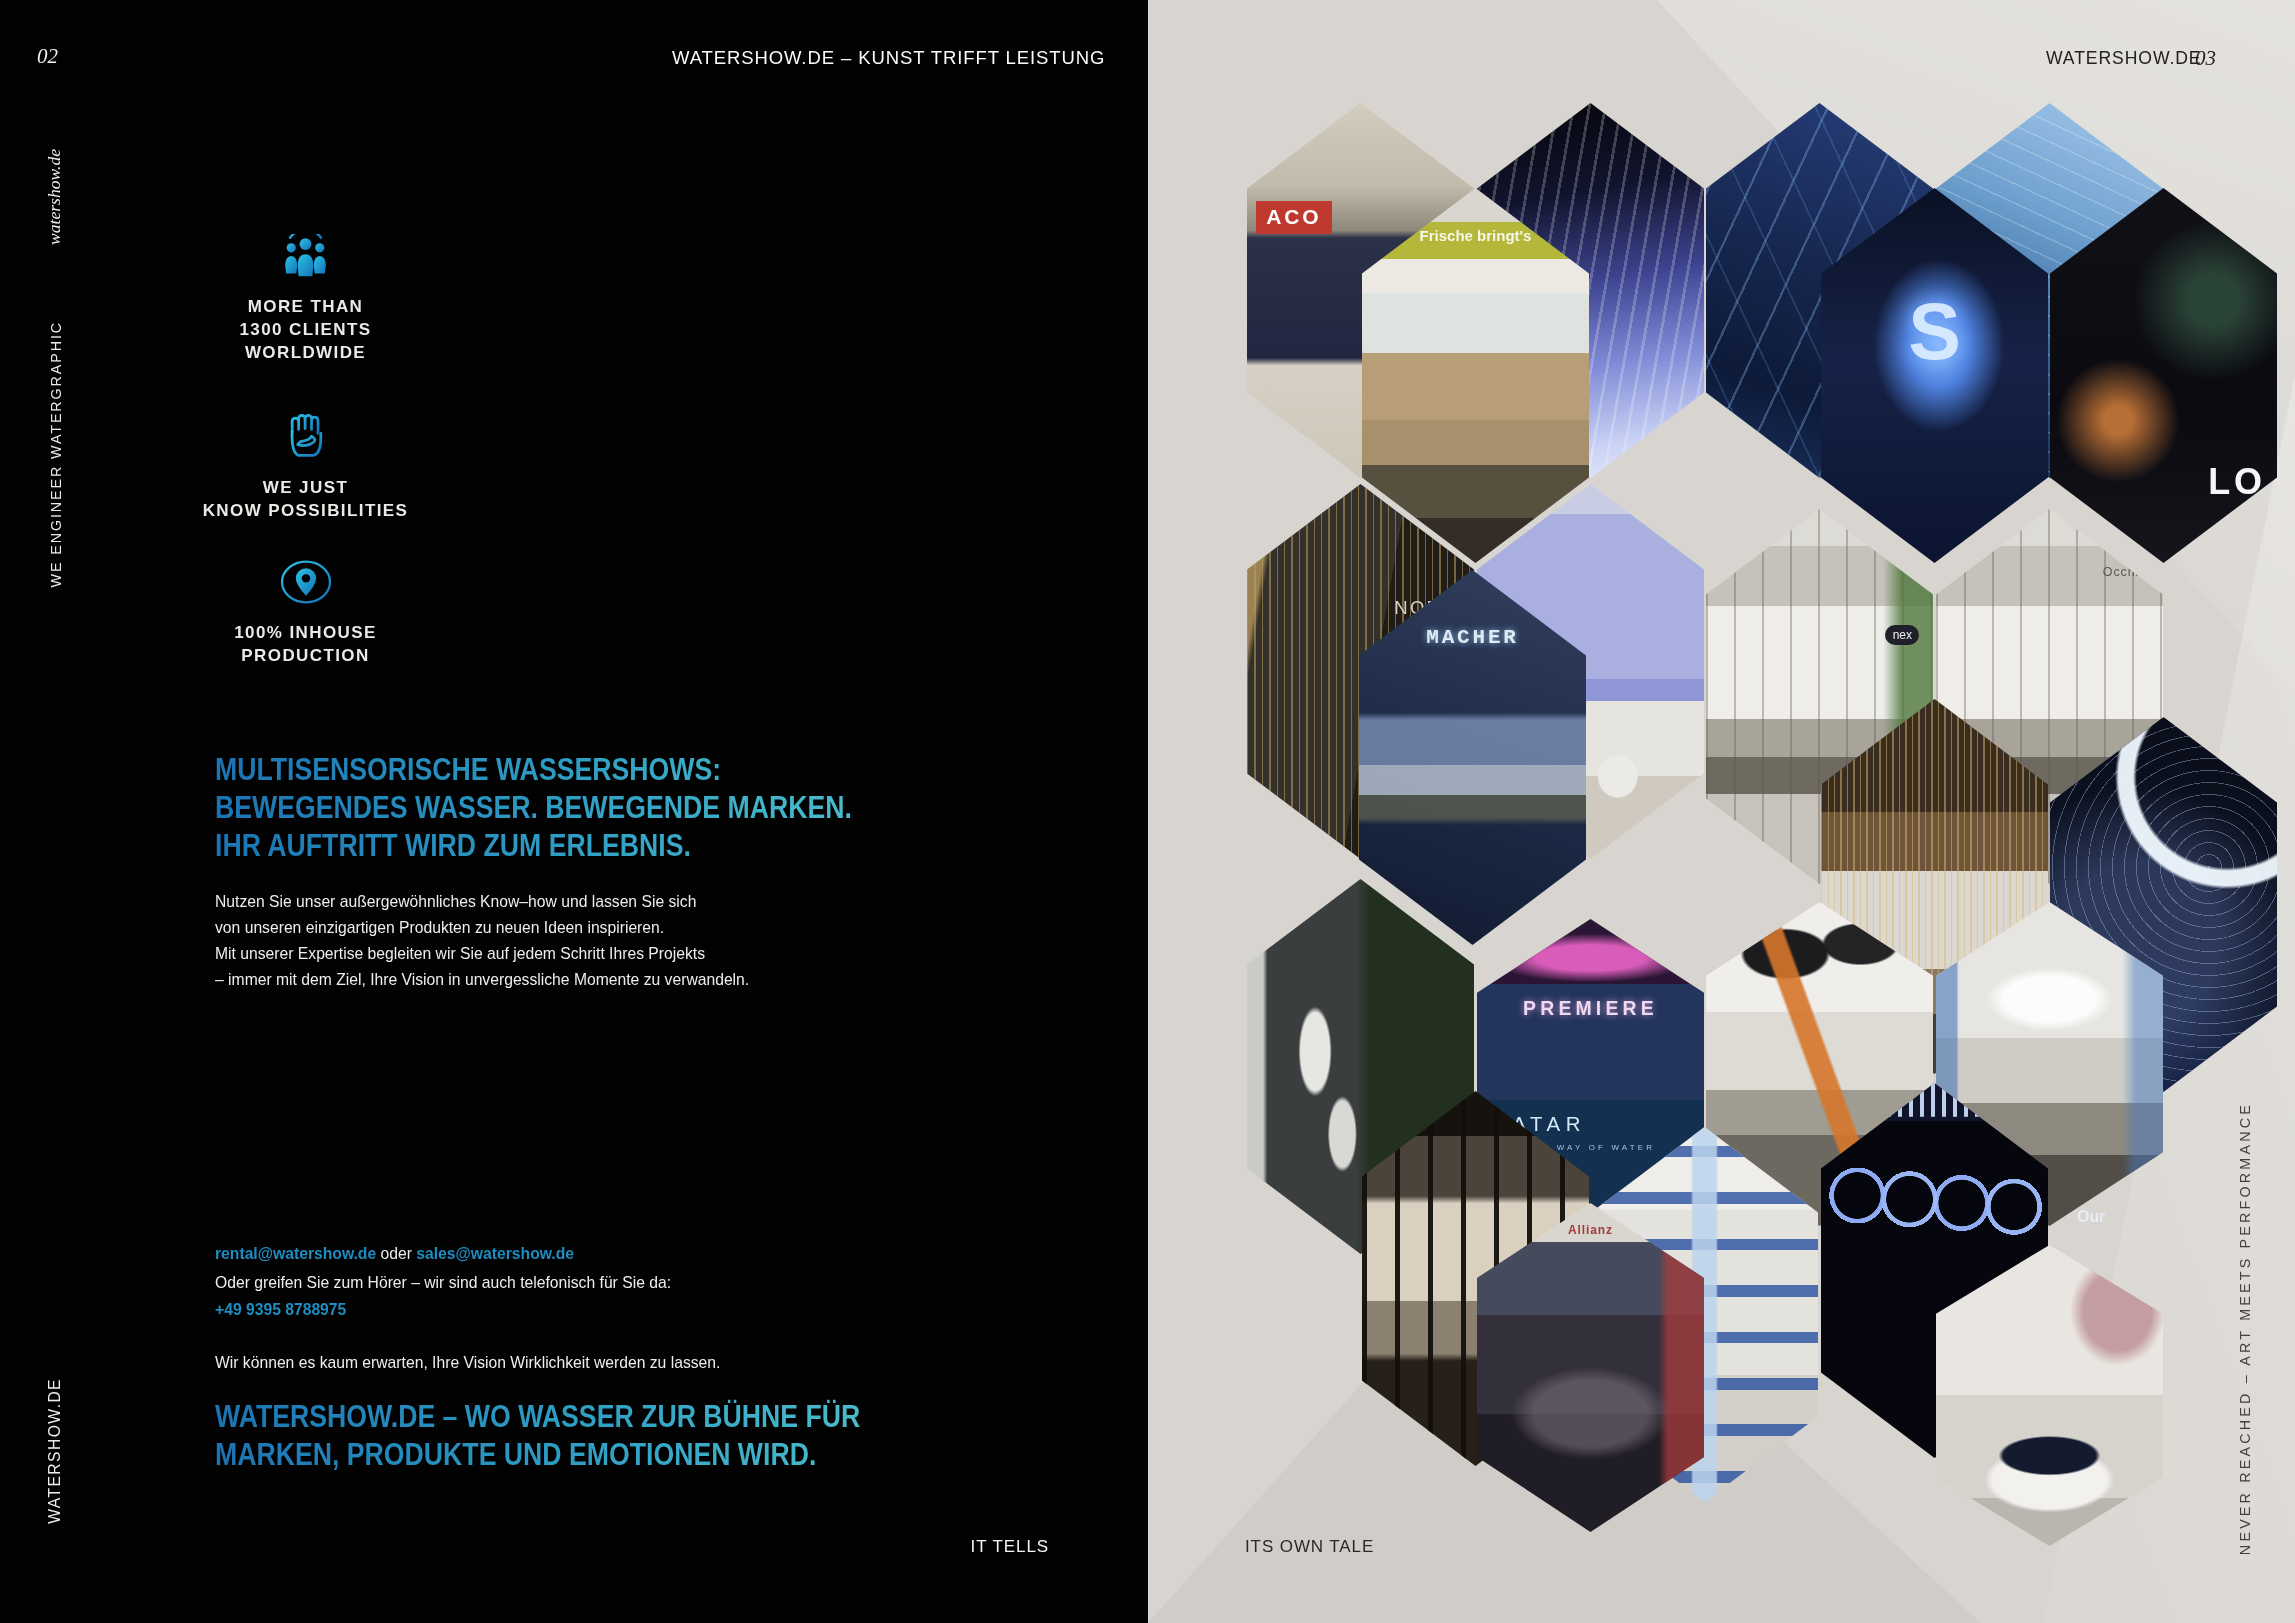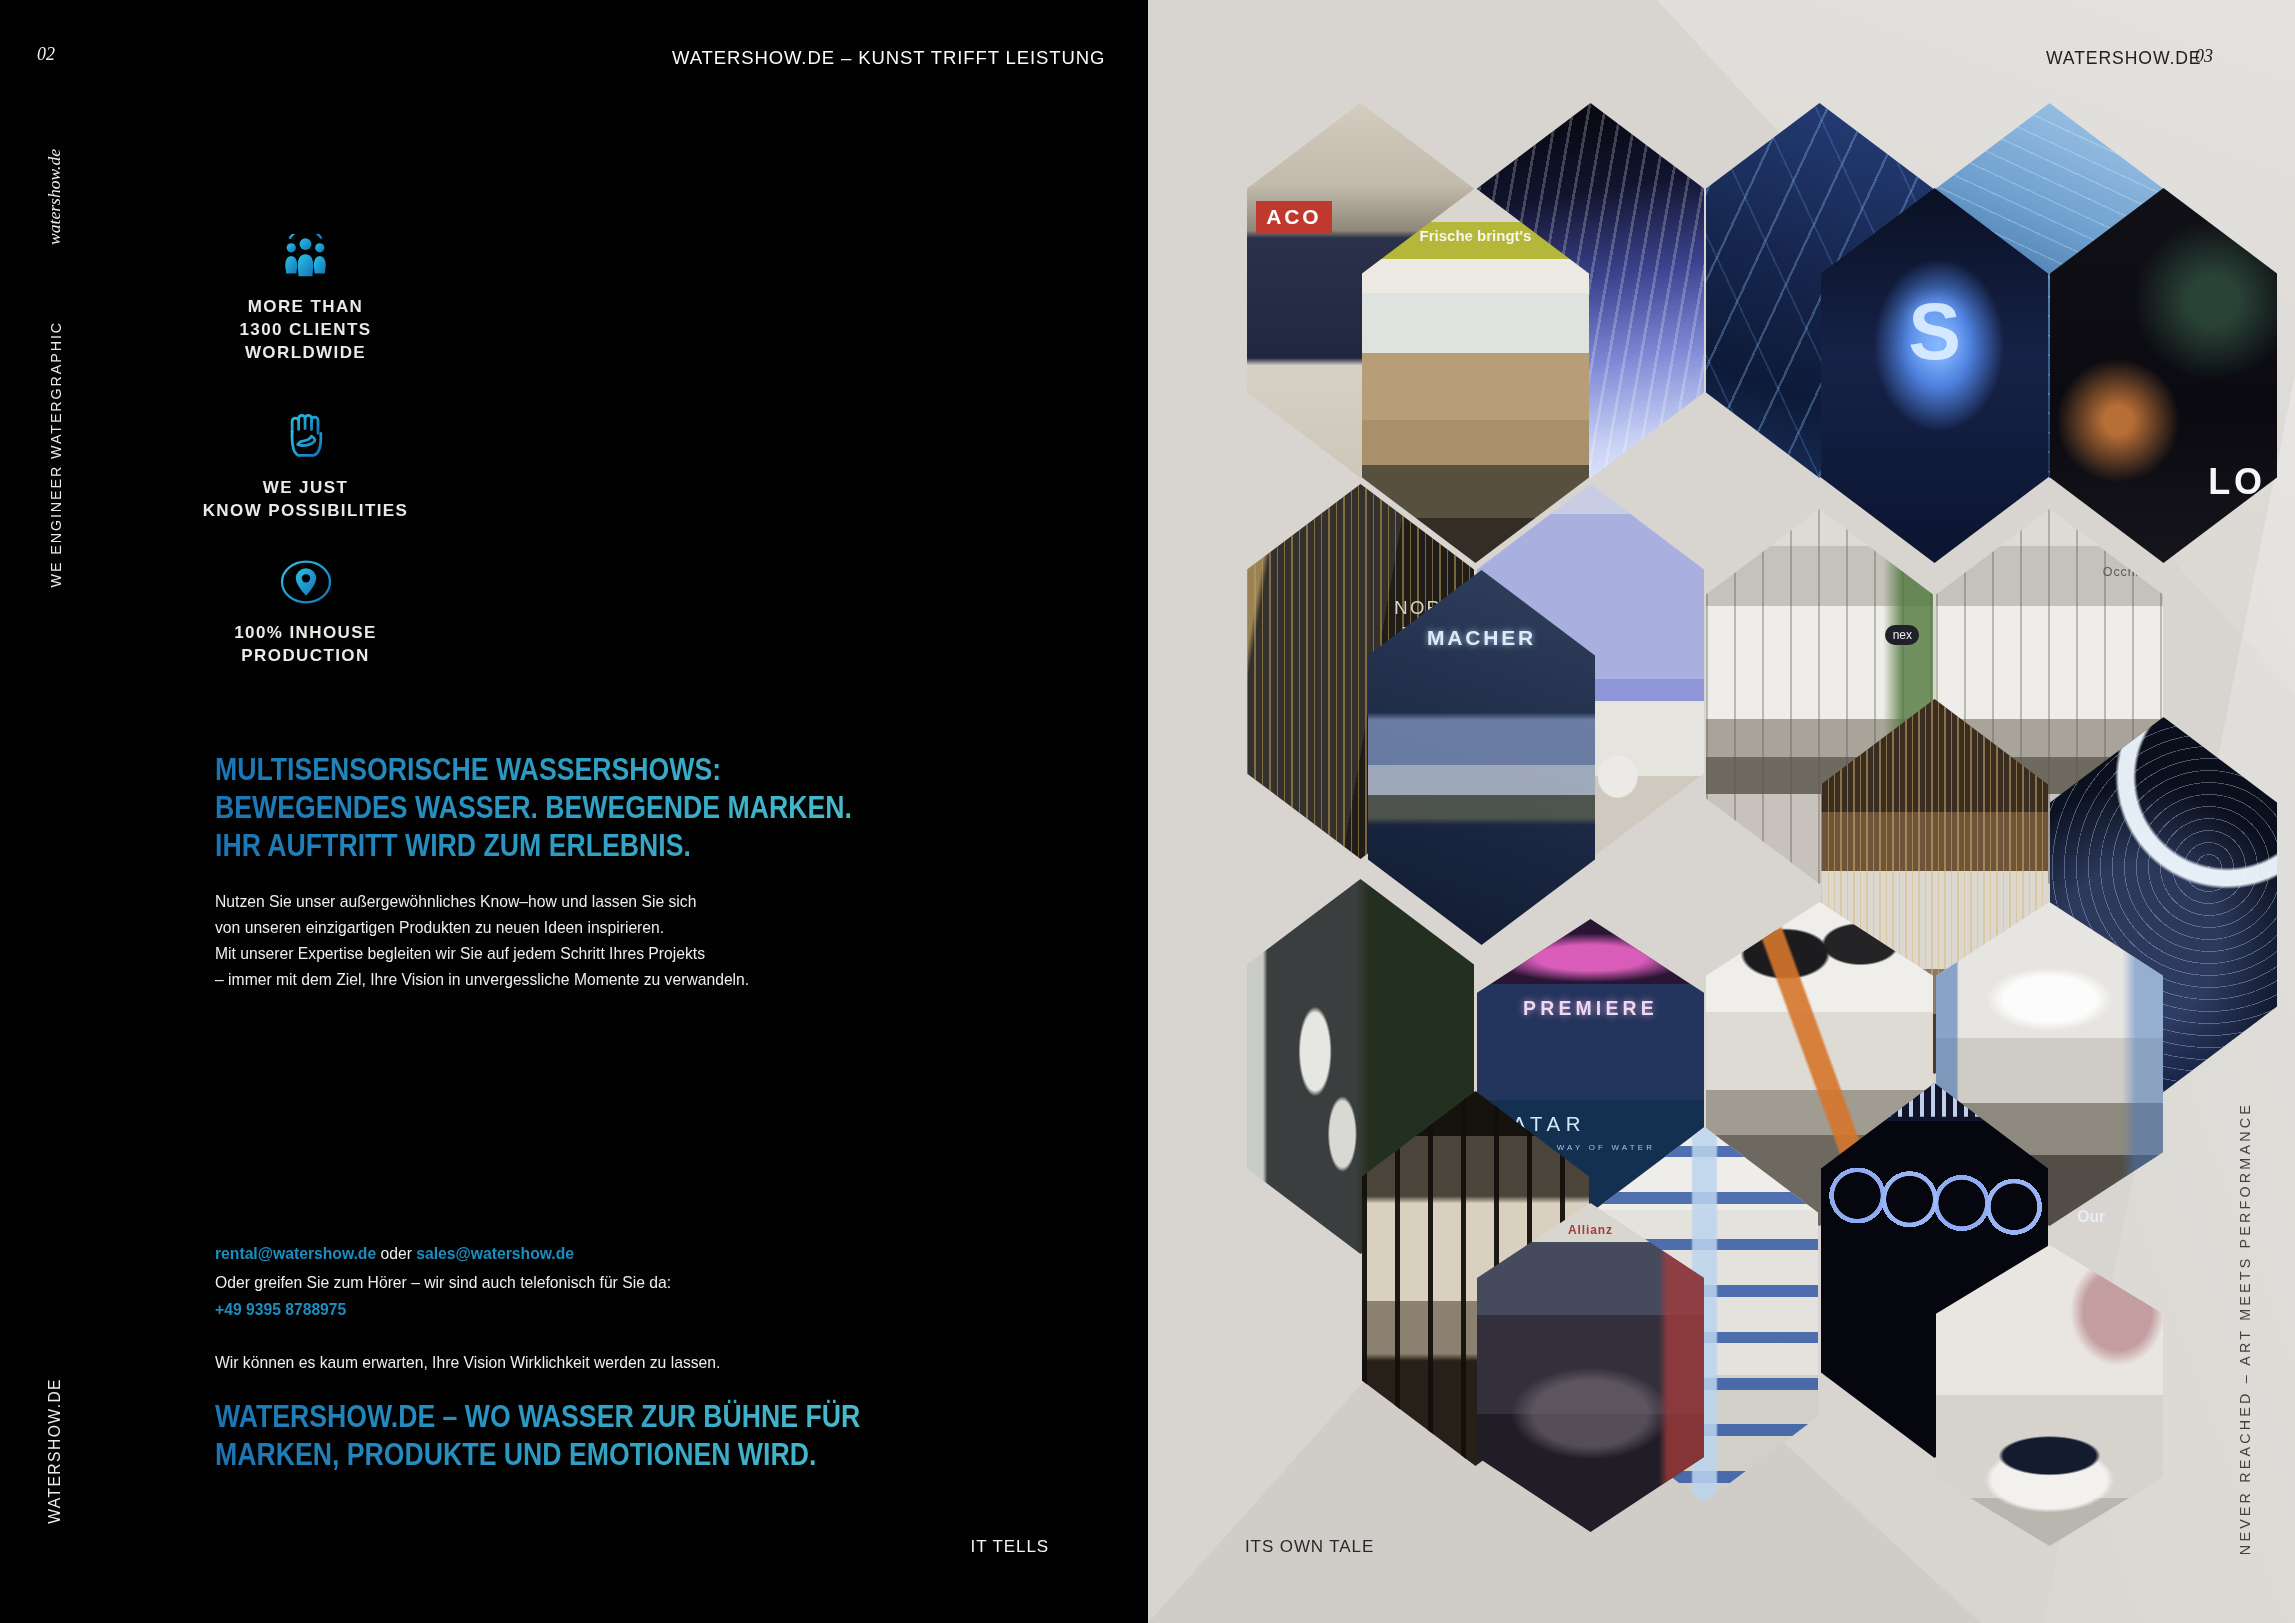--- a/index.html
+++ b/index.html
@@ -17,21 +17,21 @@
              background:linear-gradient(200deg, rgba(255,255,255,.30), rgba(255,255,255,0));
              clip-path:polygon(100% 0, 0 0, 100% 100%); }
   .facet-2 { left:787px; top:370px; width:361px; height:1253px;
              background:linear-gradient(250deg, rgba(255,255,255,.28), rgba(255,255,255,.02));
              clip-path:polygon(100% 0, 30% 100%, 100% 100%); }
   .facet-3 { left:0; top:1203px; width:833px; height:420px;
              background:rgba(0,0,0,.035);
              clip-path:polygon(0 100%, 45% 0, 100% 100%); }
 
   
-  .pagenum { position:absolute; font-family:"Liberation Serif", serif; font-style:italic; font-size:18px; }
+  .pagenum { position:absolute; font-family:"Liberation Serif", serif; font-style:italic; font-size:21px; }
   #pn-left  { left:37px; top:44px; color:#f2f0ee; }
   #pn-right { left:1047px; top:46px; color:#23211f; }
 
   #top-header { position:absolute; left:672px; top:47px; font-size:18.5px; letter-spacing:0.9px; color:#fcfbfa; white-space:nowrap; }
   #right-header { position:absolute; left:898px; top:48px; font-size:17.6px; letter-spacing:0.9px; color:#23211f; white-space:nowrap; }
 
   .vtext { position:absolute; writing-mode:vertical-rl; transform:rotate(180deg); white-space:nowrap; }
   #v-site { left:44px;  top:149px;  font-family:"Liberation Serif", serif; font-style:italic; font-size:17.6px; color:#f0eeec; }
   #v-engineer { left:48px; top:321px; font-size:14.3px; letter-spacing:1.9px; color:#eceae7; }
   #v-watershow { left:46px; bottom:99px; font-size:15.7px; letter-spacing:1.4px; color:#f0eeec; }
@@ -304,21 +304,21 @@
         <div class="cap cap-nor">NOR</div>
         <div class="cap cap-fa">FA</div>
       </div>
       <div class="hex hx-chairs" style="left: 329px; top: 484px; height: 375px;"></div>
       <div class="hex hx-hall-l" style="left: 558px; top: 509px; height: 375px;">
         <div class="cap cap-nex">nex</div>
       </div>
       <div class="hex hx-hall" style="left: 788px; top: 509px; height: 375px;">
         <div class="cap cap-occhio">Occhio</div>
       </div>
-      <div class="hex hx-macher" style="left: 220px; top: 570px; height: 375px;">
+      <div class="hex hx-macher" style="left: 211px; top: 570px; height: 375px; font-family: Liberation Mono, monospace;">
         <div class="cap cap-macher">MACHER</div>
       </div>
       <div class="hex hx-chains" style="left: 673px; top: 699px; height: 375px;"></div>
       <div class="hex hx-ledarc" style="left: 902px; top: 717px; height: 375px;"></div>
       <div class="hex hx-stairs" style="left: 99px; top: 879px; height: 375px;"></div>
       <div class="hex hx-avatar" style="left: 329px; top: 919px; height: 324px;">
         <div class="cap cap-premiere">PREMIERE</div>
         <div class="cap cap-avatar">AVATAR</div>
         <div class="cap cap-wow">THE WAY OF WATER</div>
       </div>

